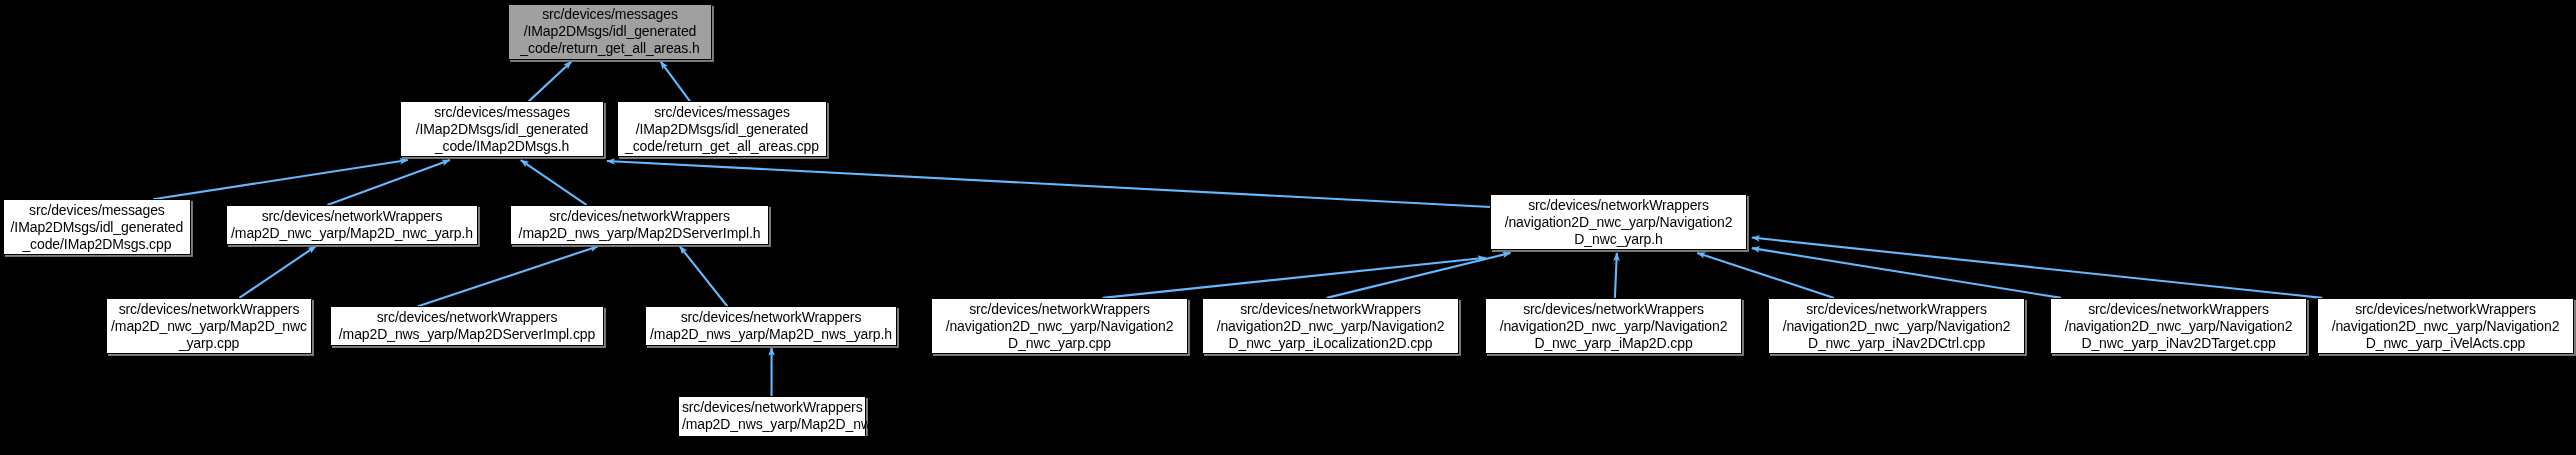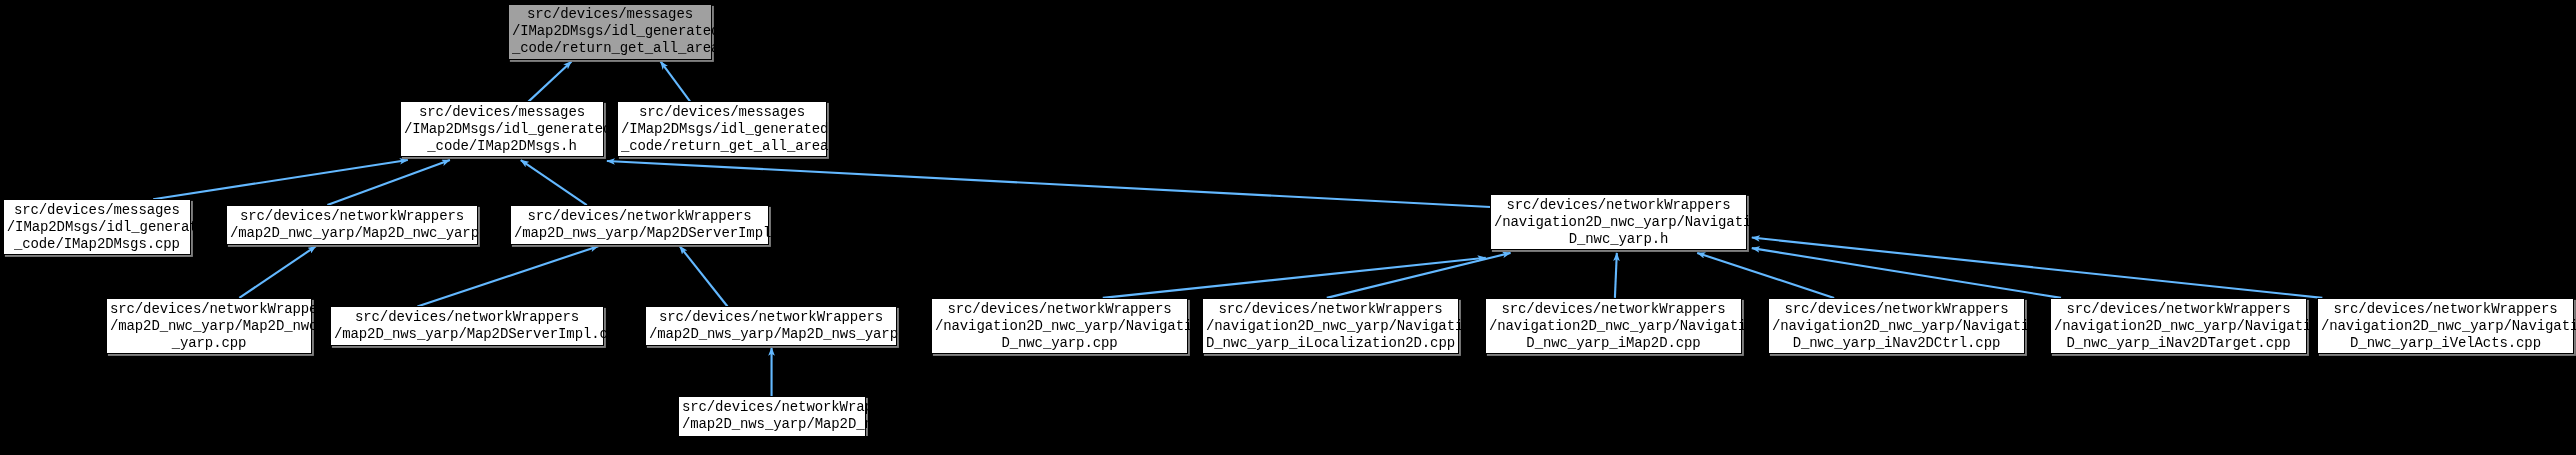--- a/index.html
+++ b/index.html
@@ -1,18 +1,18 @@
 <!DOCTYPE html>
 <html><head>
 <meta charset="utf-8">
 <title>Include dependency graph</title>
 <style>
   html,body{margin:0;padding:0;background:#000;}
   #stage{position:relative;width:2576px;height:436px;background:#000;overflow:hidden;
-         font-family:Liberation Mono, monospace;}
+         font-family:Liberation Sans, sans-serif;}
   #edges{position:absolute;left:0;top:0;width:2576px;height:456px;}
   .node{position:absolute;box-sizing:border-box;background:#fff;border:1px solid #000;
         box-shadow:1.9px 1.9px 0 0 #808080;display:flex;align-items:center;justify-content:center;}
   .node .lbl{display:block;width:100%;text-align:center;color:#000;font-size:14px;
              line-height:17px;letter-spacing:-0.1px;white-space:pre-line;padding:0 2.9px;
              box-sizing:border-box;}
   .node.root{background:#a0a0a0;}
   .node.root .lbl{color:#000;}
 </style>
 </head>

